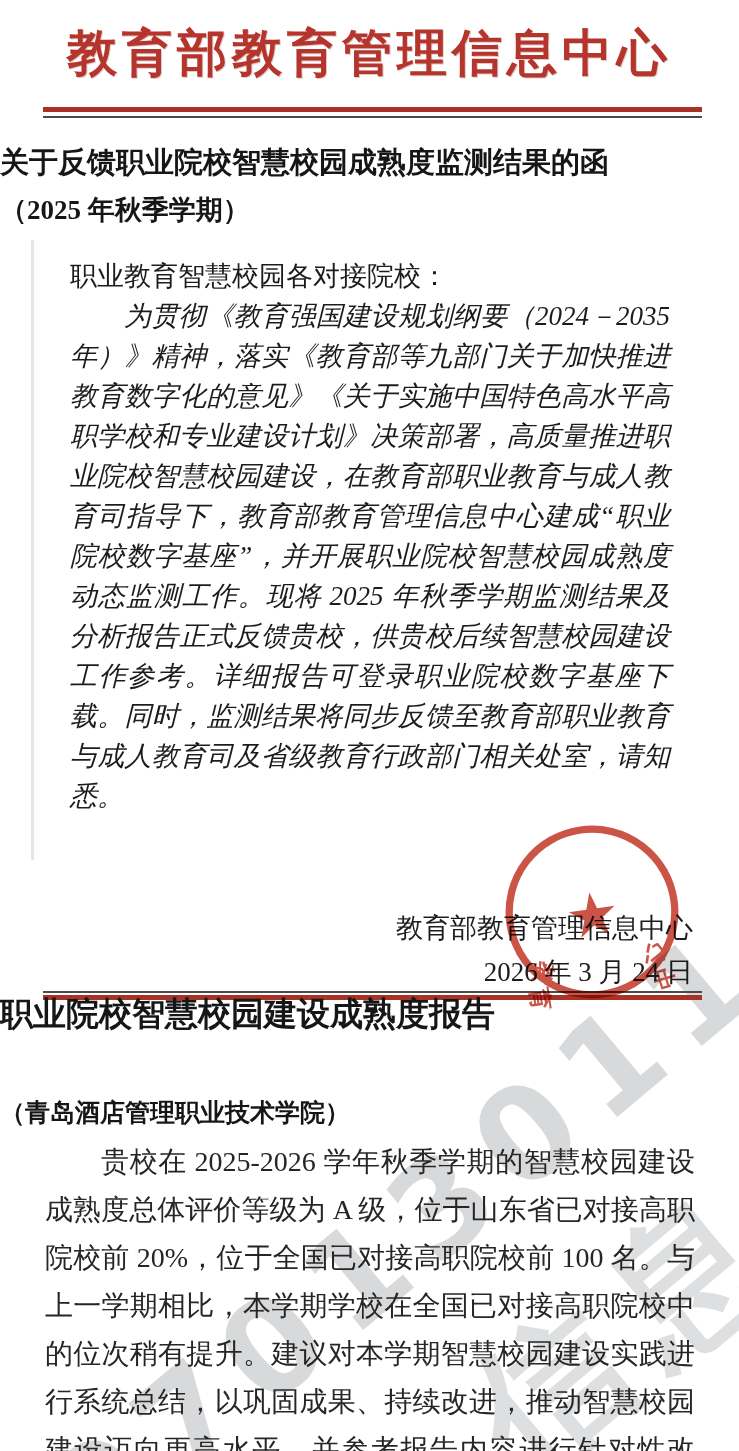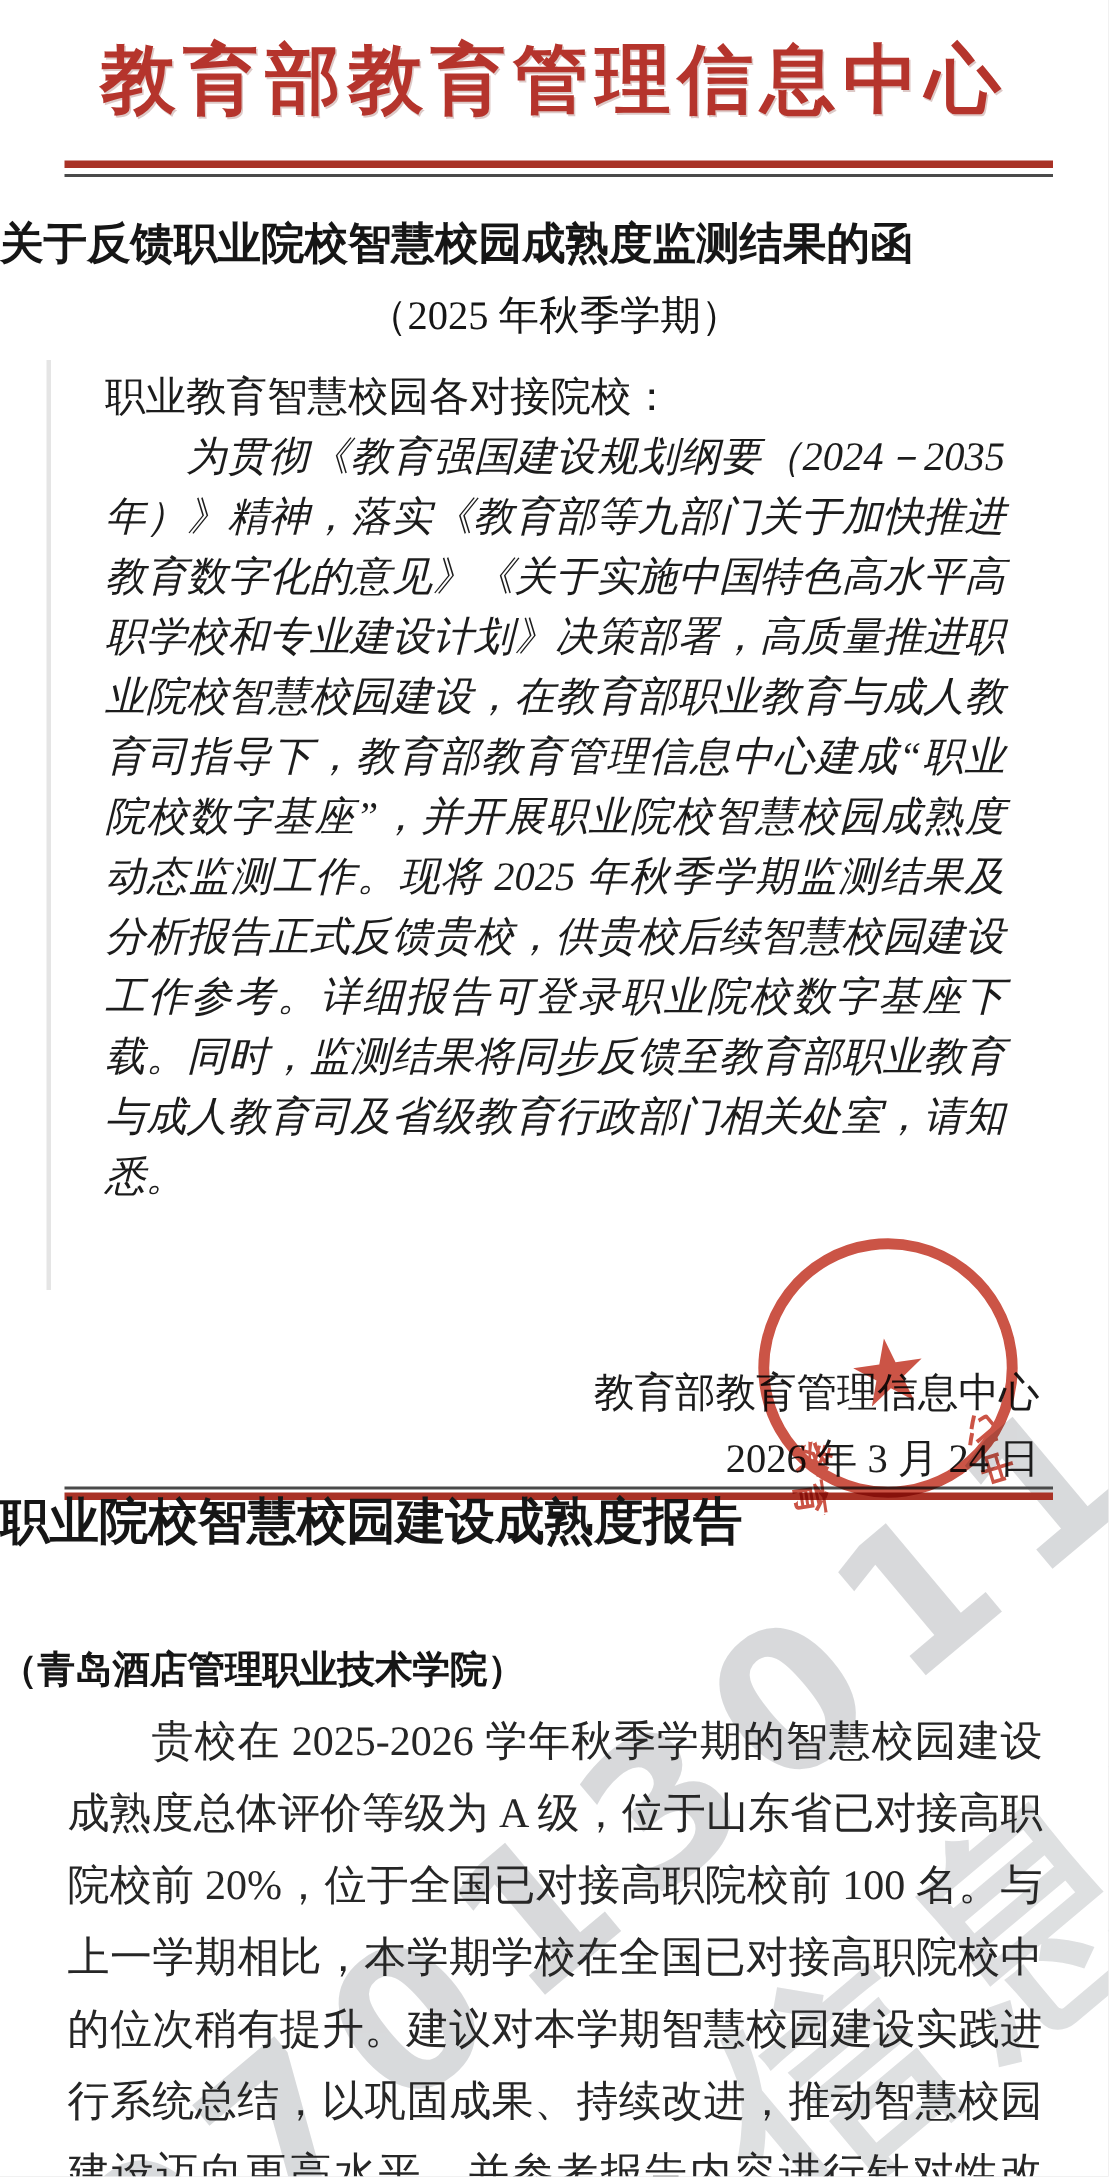--- a/index.html
+++ b/index.html
@@ -30,25 +30,25 @@
   .rule-bottom .dark{height:2px;background:#4a4a4a;}
   .rule-bottom .red{height:5px;background:#a93226;margin-top:2px;}
   
   .letter-title{
     position:absolute;top:143px;left:0;width:100%;
     text-align:left;font-size:29px;font-weight:bold;margin:0;
     color:#161616;z-index:1;
   }
   .letter-term{
     position:absolute;top:192px;left:0;width:100%;
-    text-align:center;font-size:27px;font-weight:normal;margin:0;
+    font-size:27px;font-weight:bold;margin:0;
     color:#161616;z-index:1;
   }
   .letter-body{
-    position:absolute;top:244px;left:70px;width:600px;
+    position:absolute;top:256px;left:70px;width:600px;
     font-size:27px;line-height:40px;text-align:justify;z-index:1;
   }
   .letter-body p{margin:0;}
   .letter-body .indent{text-indent:2em;font-style:italic;}
   .signoff{
     position:absolute;top:906px;right:46px;
     text-align:right;font-size:27px;line-height:44px;z-index:1;
   }
   
   .seal{

